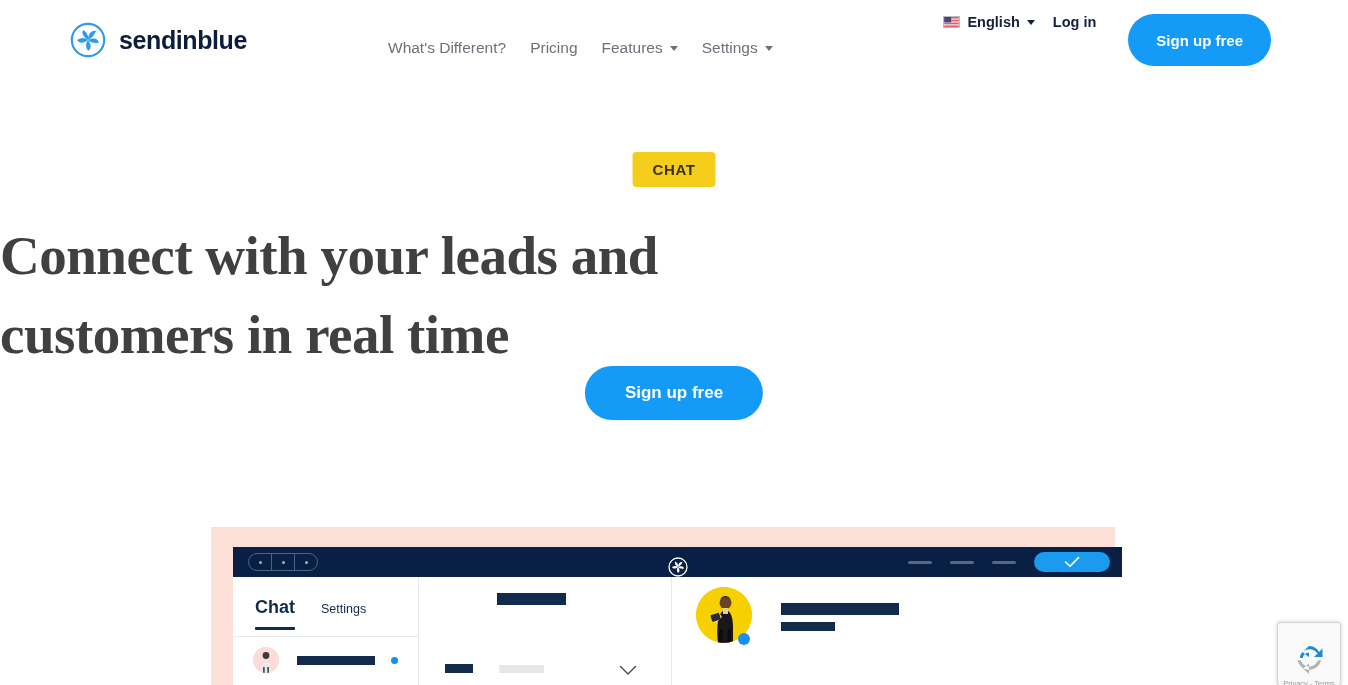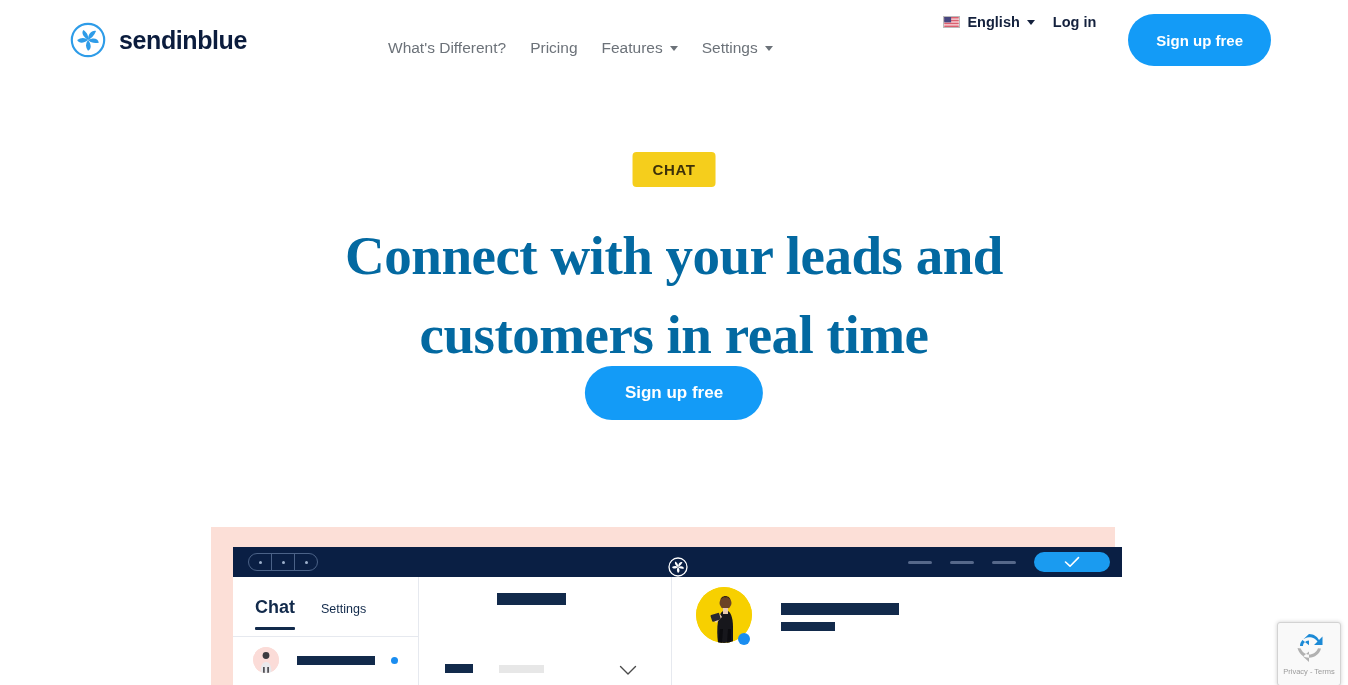--- a/index.html
+++ b/index.html
@@ -78,24 +78,23 @@
   .hero{ position:absolute; top:0; left:0; width:1348px; }
   .eyebrow{
     position:absolute; top:152px; left:50%; transform:translateX(-50%);
     background:#f5ce1c; color:#3d3109;
     font-size:15px; font-weight:700; letter-spacing:0.6px;
     padding:9px 20px; border-radius:4px;
     white-space:nowrap;
   }
   .hero-title{
     position:absolute; top:228px; left:0; width:1348px;
-    text-align:center;
     font-family:"Liberation Serif", serif;
     font-weight:700; font-size:55px; line-height:1.0;
-    color:#0369a1; letter-spacing:-0.5px;
+    color:#404040; letter-spacing:-0.5px;
   }
   .hero-title .ln{ display:block; }
   .hero-title .ln + .ln{ margin-top:24px; }
 
   .btn-signup-hero{
     position:absolute; top:366px; left:50%; transform:translateX(-50%);
     background:#139bf7; color:#fff; border:none;
     font-family:"Liberation Sans", sans-serif;
     font-size:17px; font-weight:700;
     padding:0 40px; height:54px; border-radius:27px;
@@ -243,21 +242,21 @@
 
   
   .recaptcha{
     position:absolute; left:1277px; top:622px;
     width:64px; height:64px;
     background:#f9f9f9;
     border:1px solid #d3d3d3;
     border-radius:3px;
     box-shadow:0 0 4px rgba(0,0,0,0.18);
     display:flex; flex-direction:column; align-items:center;
-    padding-top:6px;
+    padding-top:18px;
   }
   .recaptcha svg{ display:block; }
   .recaptcha-text{
     font-size:7.5px; color:#9b9b9b; margin-top:4px; white-space:nowrap;
   }
 </style>
 </head>
 <body>
 
 <div class="site-header">

